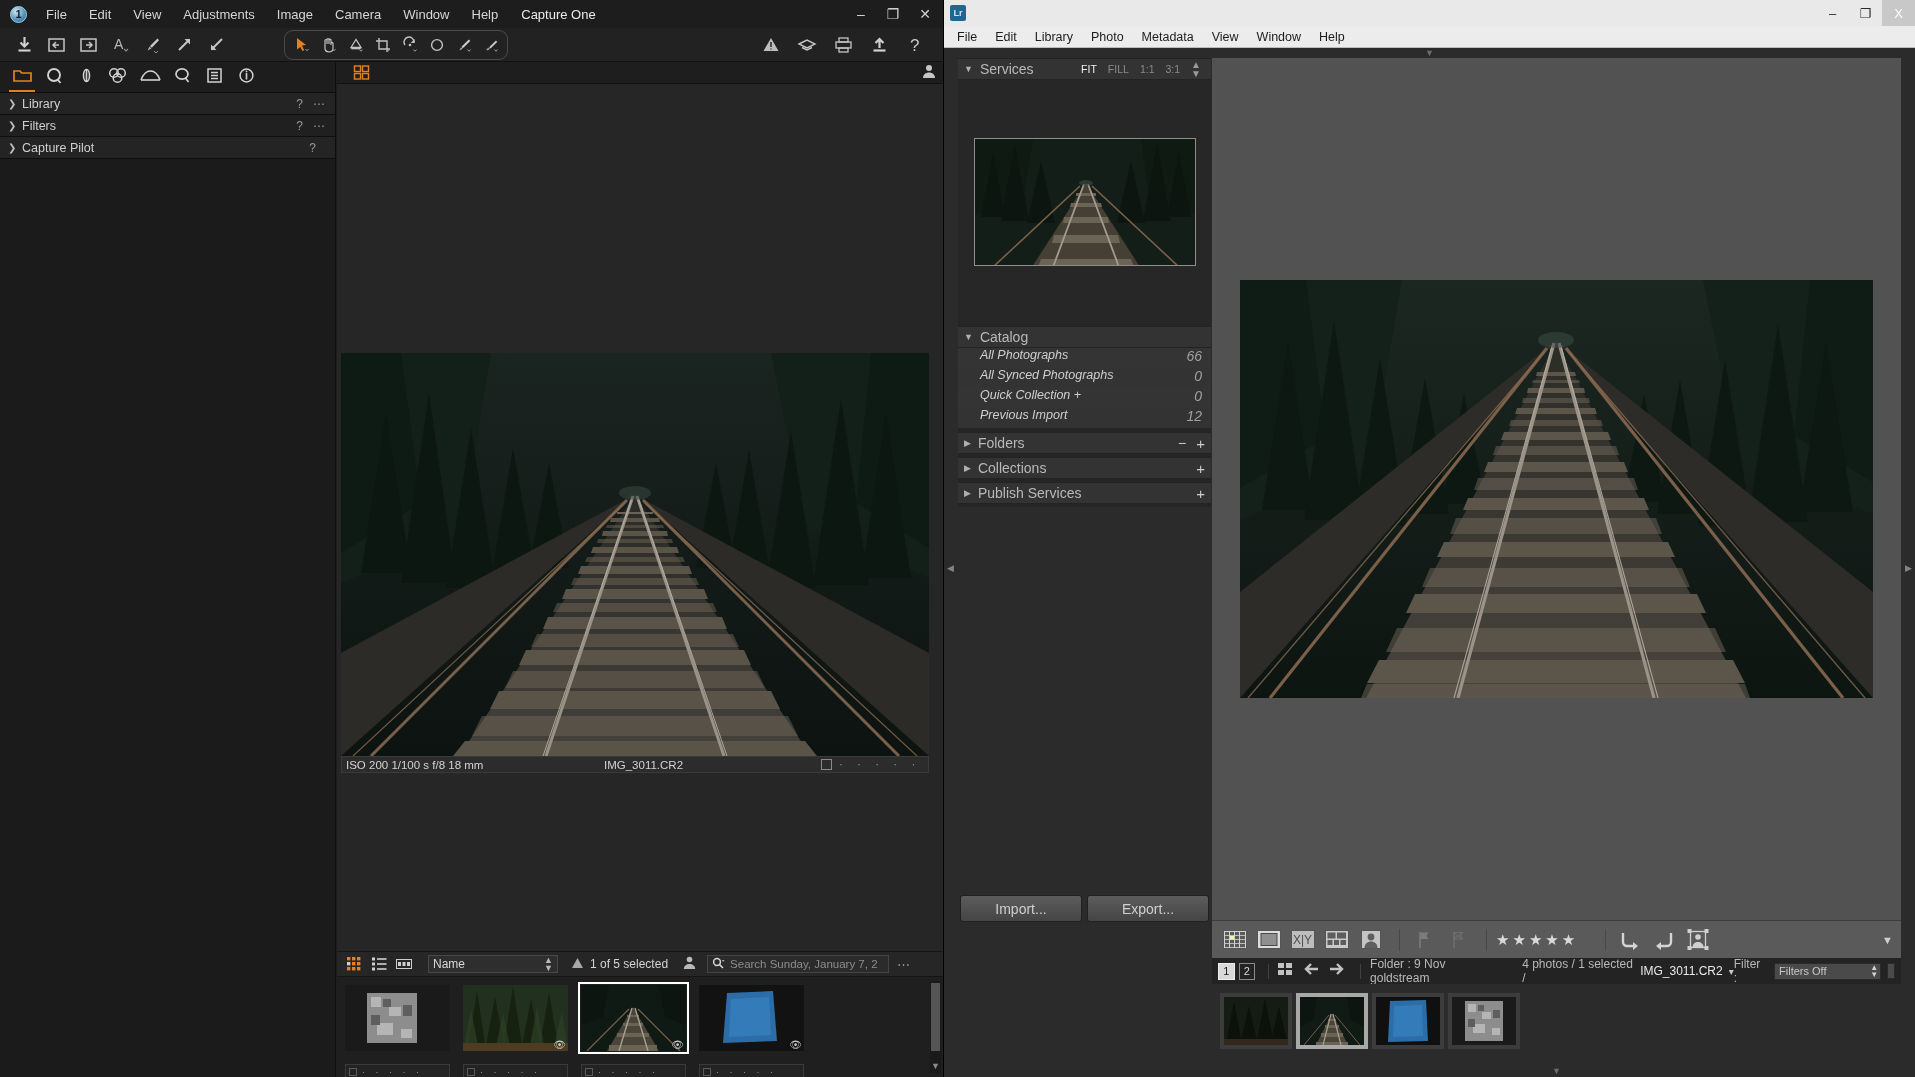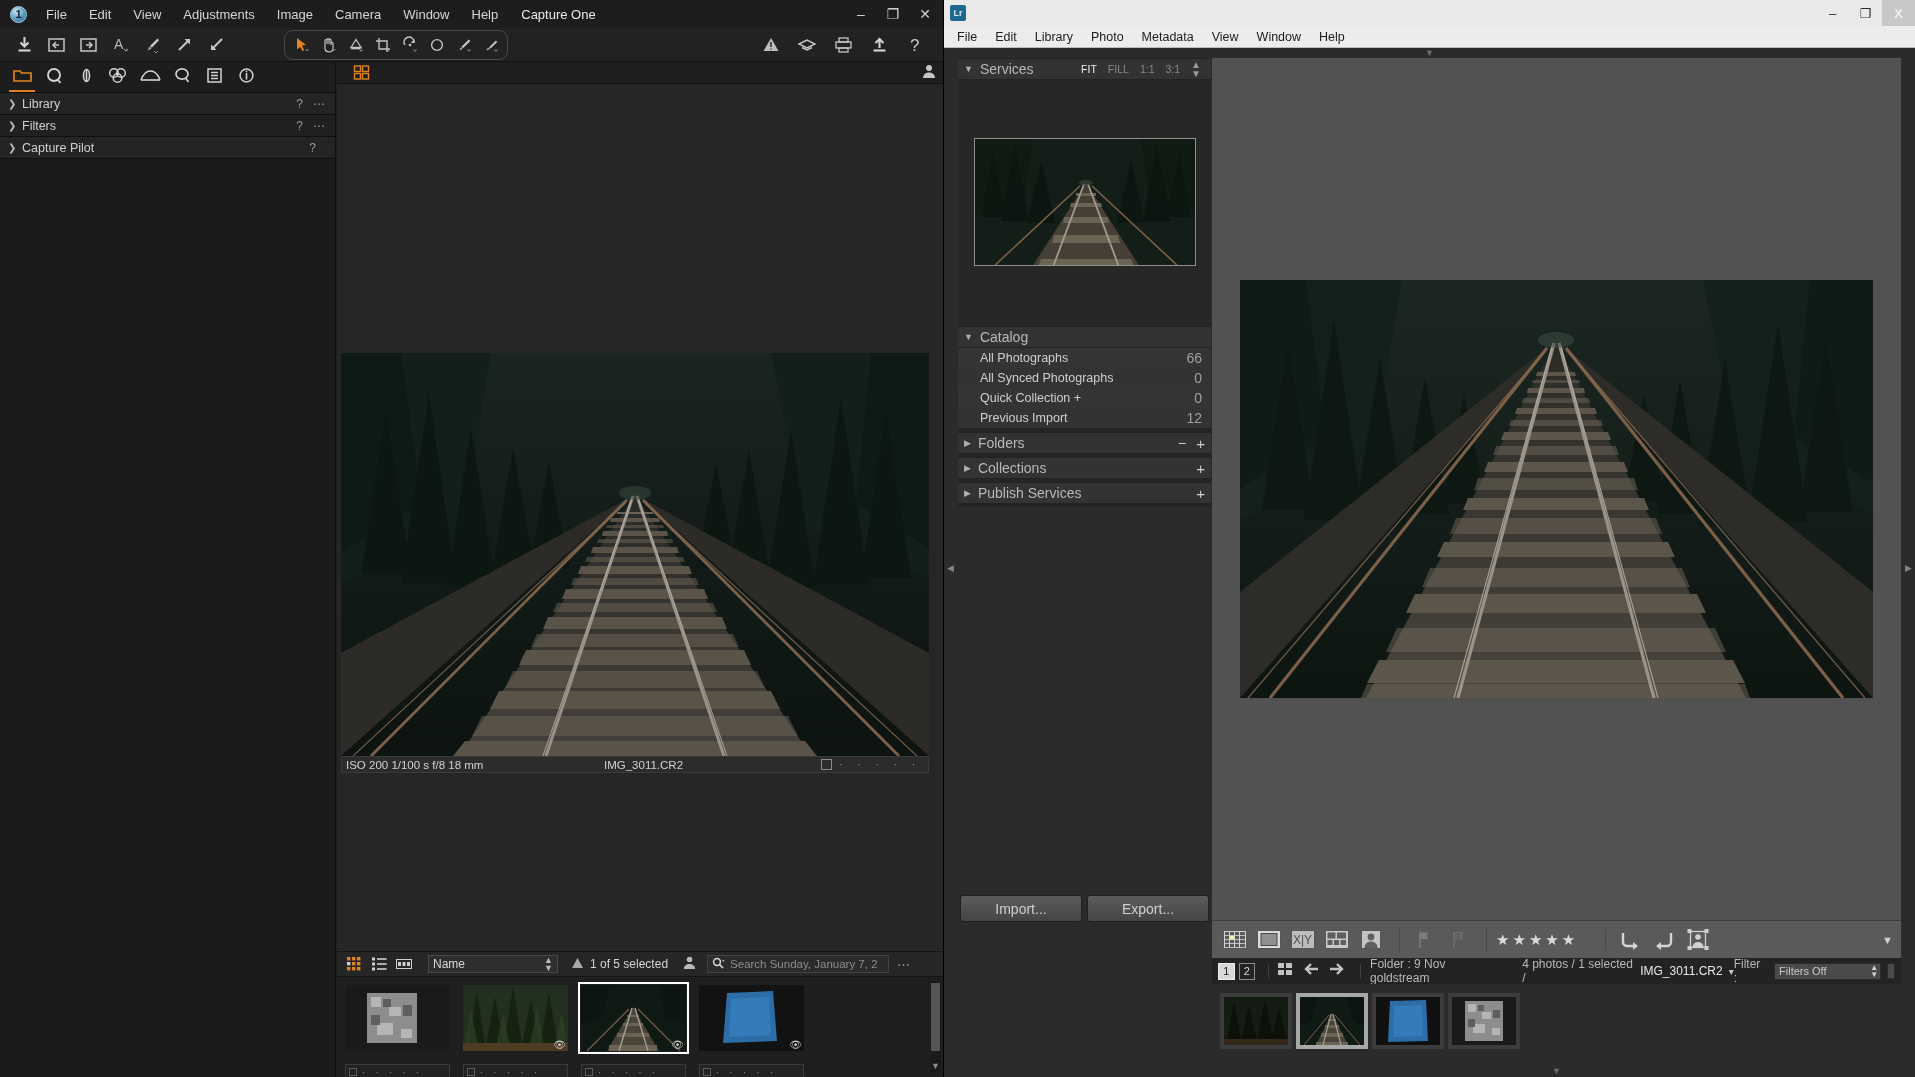--- a/index.html
+++ b/index.html
@@ -98,21 +98,21 @@
   .lr-sechdr{height:22px;display:flex;align-items:center;background:#333;border-top:1px solid #232323;border-bottom:1px solid #232323;padding:0 6px;}
   .lr-sechdr .tri{color:#b0b0b0;font-size:9px;margin-right:7px;}
   .lr-sechdr .t{color:#b9b9b9;font-size:14px;flex:1;}
   .lr-navzoom{display:flex;align-items:center;gap:11px;margin-right:4px;}
   .lr-navzoom span{font-size:10.5px;color:#8a8a8a;}
   .lr-navzoom span.on{color:#f0f0f0;font-weight:normal;}
   .lr-navzoom .sp{font-size:10px;color:#9a9a9a;line-height:9px;text-align:center;}
   #lr-navbody{height:243px;background:#272727;display:flex;align-items:center;justify-content:center;}
   #lr-navimg{width:222px;height:128px;border:1px solid #8e8e8e;overflow:hidden;position:relative;}
 
-  .lr-catrow{height:20px;display:flex;align-items:center;padding:0 9px 0 22px;background:#333;}
+  .lr-catrow{height:20px;display:flex;padding:0 9px 0 22px;background:#333;font-style:italic;}
   .lr-catrow:nth-child(odd){background:#343434;}
   .lr-catrow .t{color:#cfcfcf;font-size:12.5px;flex:1;}
   .lr-catrow .n{color:#a0a0a0;font-size:14px;}
   .lr-catwrap{background:#333;border-bottom:1px solid #232323;}
 
   .lr-thinsec{height:3px;background:#252525;}
   #lr-import-row{position:absolute;left:0;right:0;bottom:155px;height:27px;display:flex;gap:5px;padding:0 2px;}
   .lr-bigbtn{flex:1;background:linear-gradient(#5c5c5c,#454545);border:1px solid #202020;border-radius:3px;color:#cfcfcf;font-size:14px;display:flex;align-items:center;justify-content:center;}
 
   #lr-center{position:absolute;left:268px;top:0;right:14px;bottom:0;background:#4c1d95;padding-left:32px;}

